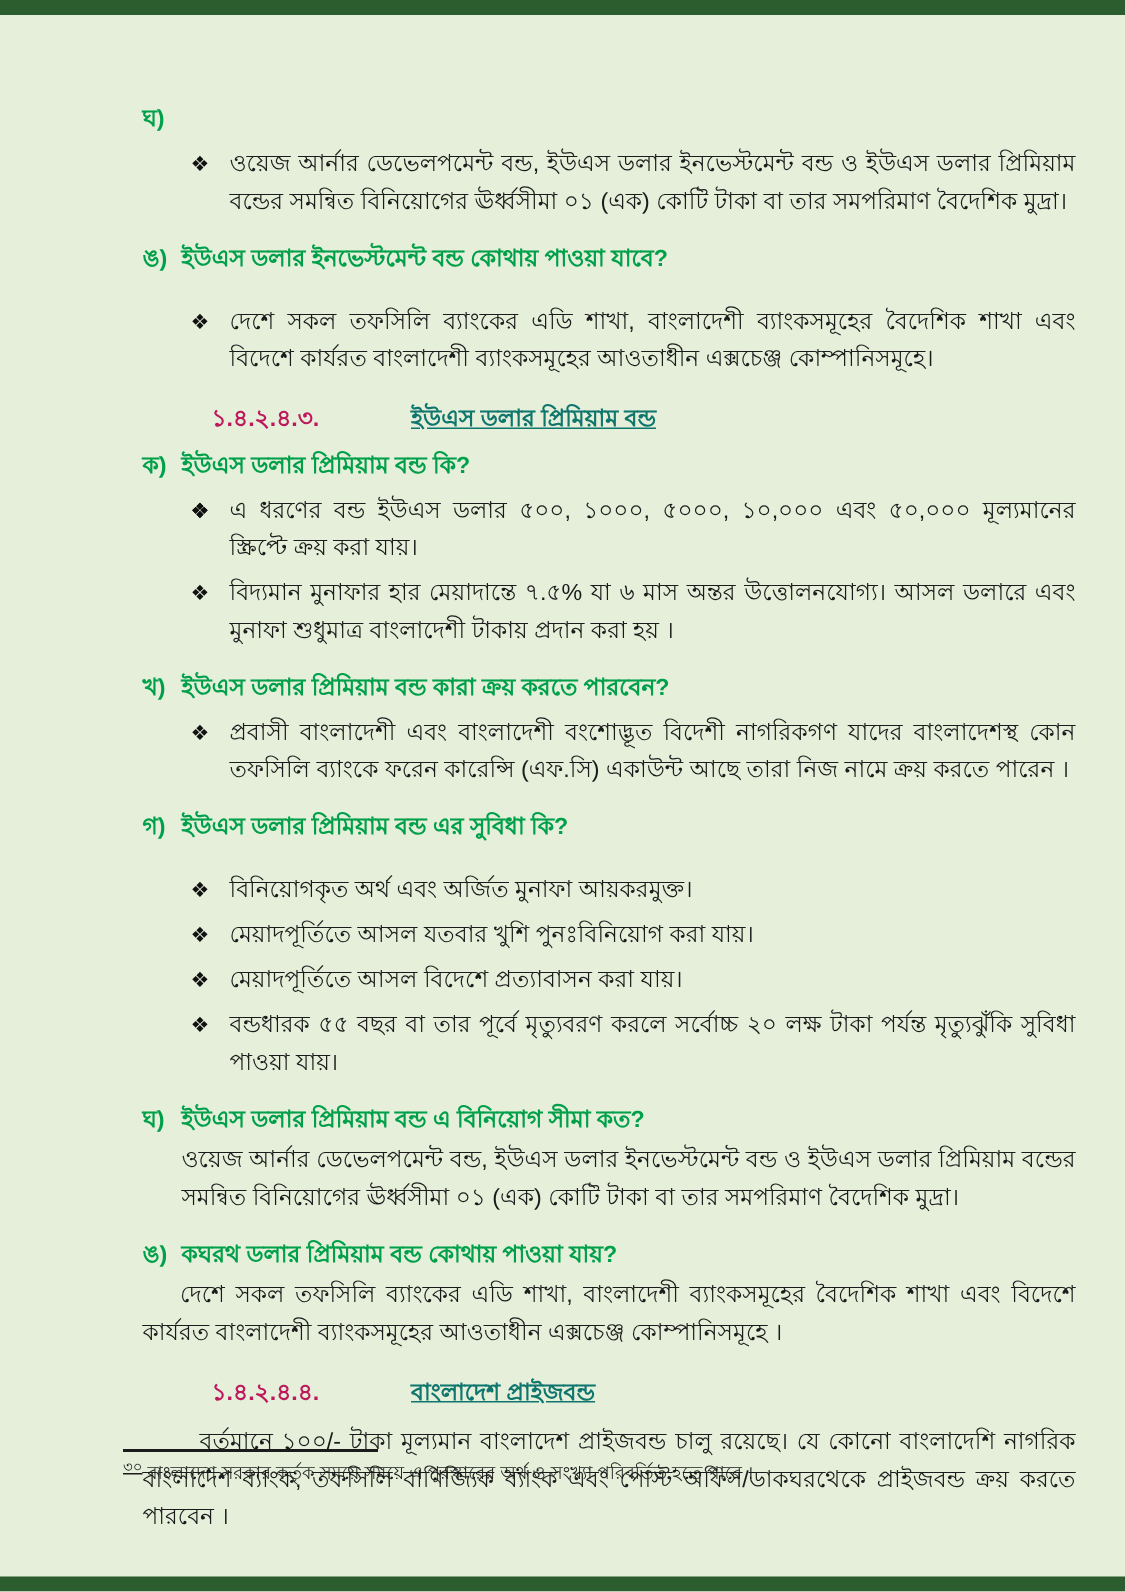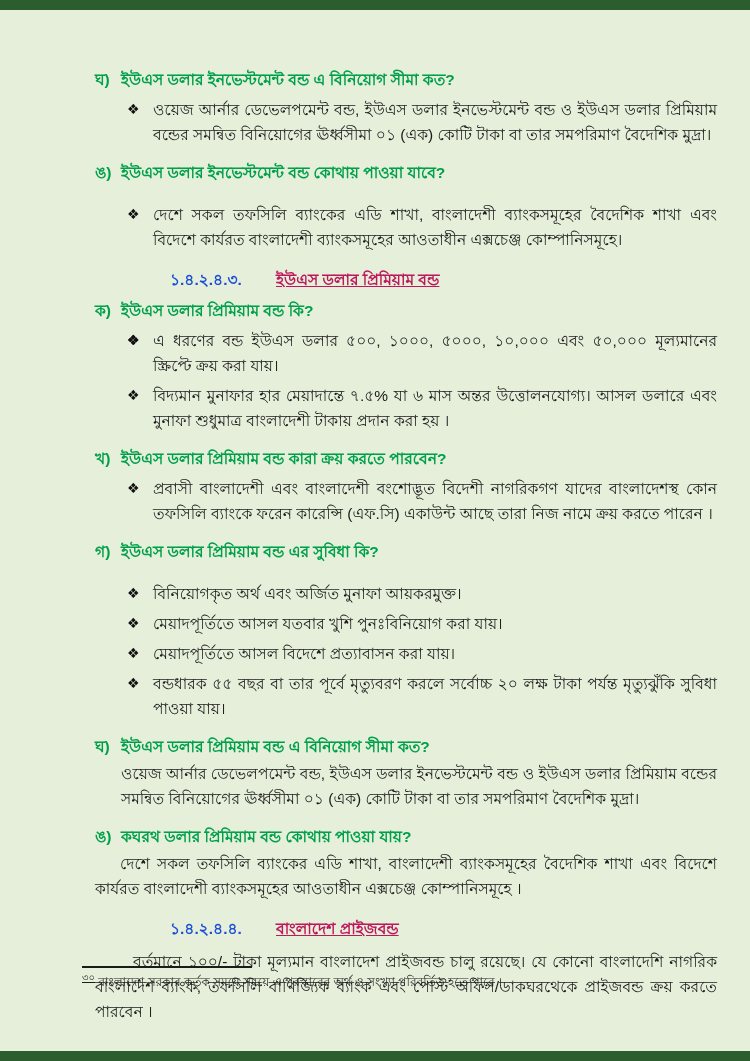--- a/index.html
+++ b/index.html
@@ -44,26 +44,27 @@
   }
   .mt-lg { margin-top:17px; }
 
   
   .qa-para { margin-top:2px; text-align:justify; text-indent:25px; }
   .qa-para.keep-indent { margin-left:26px; text-indent:0; }
 
   
   .sec-title { display:flex; margin-top:15px; margin-bottom:2px; }
   .sec-num {
-    flex:none; width:106px; margin-left:75px;
-    color:#1d4ed8; font-weight:bold;
+    flex:none; width:106px; margin-left:46px;
+    color:#be185d; font-weight:bold;
   }
   .sec-name {
-    color:#be185d; font-weight:bold;
+    color:#0f766e; font-weight:bold;
     text-decoration:underline;
+    margin-left:27px;
   }
 
   .para { margin-top:13px; text-align:justify; text-indent:38px; }
 
   sup.marker { font-size:10px; line-height:0;text-decoration:underline; }
 
   .footnote {
     position:absolute; left:82px; top:966px; width:620px;
     font-size:12px; line-height:17px; color:#1b1b1b;
   }
@@ -76,21 +77,20 @@
 </head>
 <body>
 
 <div class="page">
   <div class="edge-bar top"></div>
 
   <div class="content">
 
     <div class="qa-row">
       <span class="qa-label">ঘ)</span>
-      <span class="qa-q">ইউএস ডলার ইনভেস্টমেন্ট বন্ড এ বিনিয়োগ সীমা কত?</span>
     </div>
     <div class="bullet">
       <span class="glyph">❖</span>
       <span>ওয়েজ আর্নার ডেভেলপমেন্ট বন্ড, ইউএস ডলার ইনভেস্টমেন্ট বন্ড ও ইউএস ডলার প্রিমিয়াম বন্ডের সমন্বিত বিনিয়োগের ঊর্ধ্বসীমা ০১ (এক) কোটি টাকা বা তার সমপরিমাণ বৈদেশিক মুদ্রা।</span>
     </div>
 
     <div class="qa-row">
       <span class="qa-label">ঙ)</span>
       <span class="qa-q">ইউএস ডলার ইনভেস্টমেন্ট বন্ড কোথায় পাওয়া যাবে?</span>
     </div>

